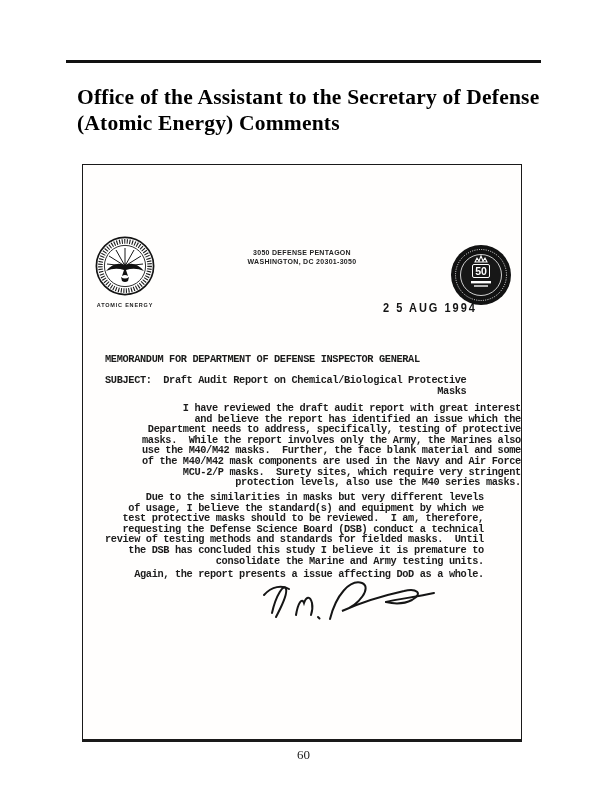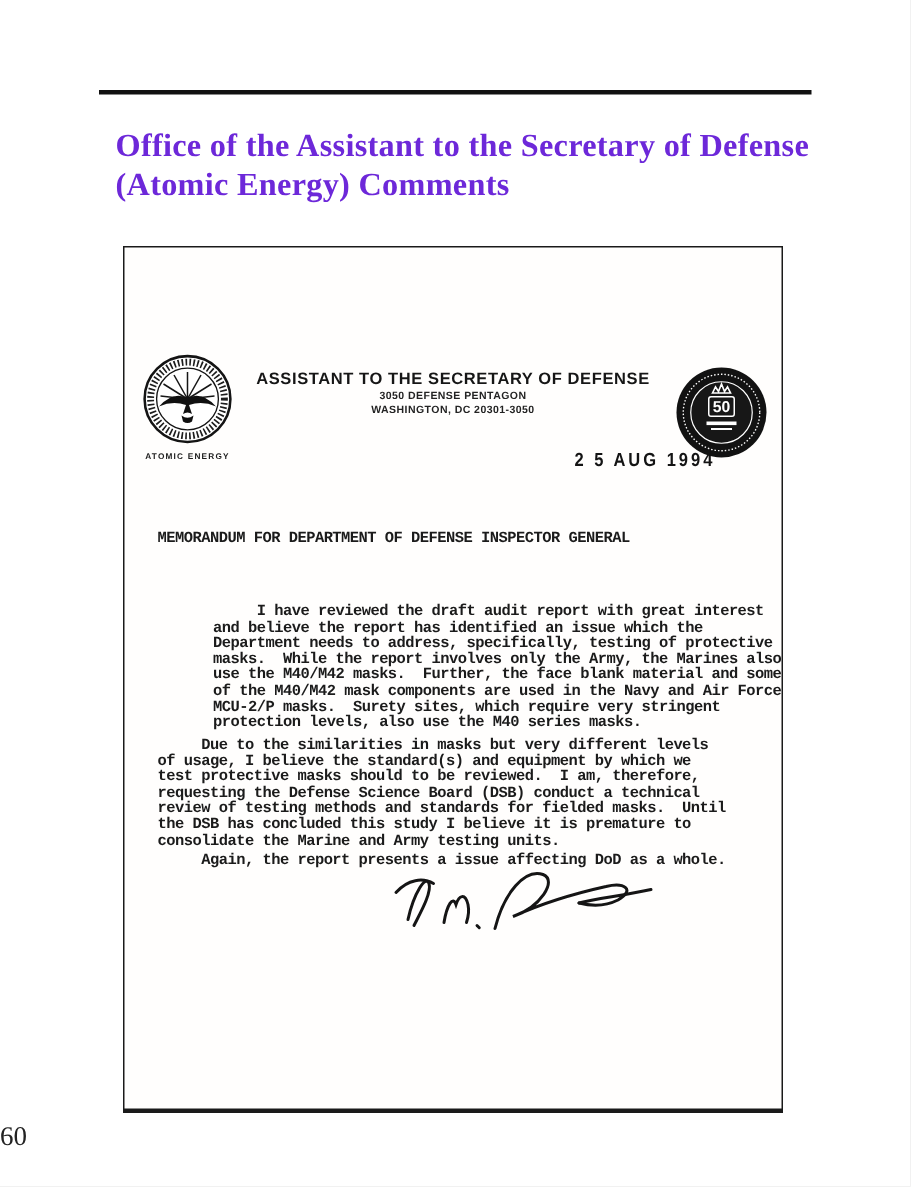--- a/index.html
+++ b/index.html
@@ -5,25 +5,25 @@
   html,body{margin:0;padding:0;background:#e8e8e8;}
   #page{
     position:relative;width:607px;height:791px;background:#ffffff;
     font-family:"Liberation Serif",serif;overflow:hidden;
   }
   
   .top-rule{position:absolute;left:66px;top:60px;width:475px;height:3px;background:#111;}
   .page-title{
     position:absolute;left:77px;top:84px;width:490px;
     font-family:"Liberation Serif",serif;font-weight:bold;font-size:21.5px;line-height:26px;
-    color:#6d28d9;white-space:pre;letter-spacing:0.2px;
+    color:#000000;white-space:pre;letter-spacing:0.2px;
   }
   .page-number{
-    position:absolute;left:0;top:747px;width:100%;
-    font-family:"Liberation Serif",serif;font-size:18px;color:#222;
+    position:absolute;left:0;top:747px;width:100%;text-align:center;
+    font-family:"Liberation Serif",serif;font-size:13px;color:#222;
   }
   
   .letter{
     position:absolute;left:82px;top:164px;width:438px;height:574px;
     background:#fffefd;border:1.6px solid #1a1a1a;border-bottom-width:3px;
   }
   
   .letterhead{position:absolute;left:0;top:82px;width:438px;text-align:center;color:#161616;}
   .lh1{font-family:"Liberation Sans",sans-serif;font-weight:700;font-size:11px;letter-spacing:0.4px;}
   .lh2,.lh3{font-family:"Liberation Sans",sans-serif;font-weight:700;font-size:7px;letter-spacing:0.3px;margin-top:2px;color:#232323;}
@@ -39,20 +39,21 @@
     font-family:"Liberation Sans",sans-serif;font-weight:700;font-size:5.5px;
     letter-spacing:0.8px;color:#1c1c1c;
   }
   .seal-right{position:absolute;left:366px;top:78px;width:64px;height:64px;}
   
   .tw{
     position:absolute;left:22px;
     font-family:"Liberation Mono","DejaVu Sans Mono",monospace;font-weight:700;
     font-size:10.3px;line-height:10.6px;color:#1b1b1b;white-space:pre;
     letter-spacing:-0.35px;
+    text-align:right;
   }
   .memo-line{top:189px;}
   .subject-line{top:210px;}
   .para1{top:238px;margin-left:37px;}
   .para2{top:327px;}
   .para3{top:404px;}
   .sig-block{left:199px;top:453px;}
   .signature-svg{position:absolute;left:175px;top:408px;width:190px;height:52px;}
 </style>
 </head>
@@ -81,21 +82,20 @@
         <line x1="30" y1="30" x2="12" y2="28"></line>
         <line x1="30" y1="30" x2="48" y2="28"></line>
       </g>
 
       <path d="M11,35 Q20,25 29,29 L30,27 L31,29 Q40,25 49,35 Q40,31 31,34 L33,40 Q30,38 27,40 L29,34 Q20,31 11,35 Z" fill="#101010"></path>
       <path d="M26,41 Q30,44 34,41 L33,45 Q30,47 27,45 Z" fill="#101010"></path>
     </svg>
     <div class="seal-left-caption">ATOMIC ENERGY</div>
 
     <div class="letterhead">
-      <div class="lh1">ASSISTANT TO THE SECRETARY OF DEFENSE</div>
       <div class="lh2">3050 DEFENSE PENTAGON</div>
       <div class="lh3">WASHINGTON, DC  20301-3050</div>
     </div>
 
     <div class="date-stamp">2 5 AUG 1994</div>
 
     <svg class="seal-right" viewBox="0 0 64 64">
       <circle cx="32" cy="32" r="30" fill="#121212"></circle>
       <circle cx="32" cy="32" r="25.5" fill="none" stroke="#ffffff" stroke-width="0.9" stroke-dasharray="1 1.3"></circle>
       <circle cx="32" cy="32" r="20.5" fill="#171717" stroke="#ffffff" stroke-width="0.8"></circle>
@@ -103,20 +103,22 @@
       <path d="M26,19 L28,15 L30,18 L32,13 L34,18 L36,15 L38,19 Z" fill="none" stroke="#ffffff" stroke-width="1.1"></path>
 
       <rect x="23.5" y="21.5" width="17" height="13" rx="1.5" fill="none" stroke="#ffffff" stroke-width="1"></rect>
       <text x="32" y="31.8" text-anchor="middle" font-family="Liberation Sans, sans-serif" font-size="10.5" font-weight="bold" fill="#ffffff">50</text>
 
       <rect x="22" y="38" width="20" height="2.4" fill="#ffffff"></rect>
       <path d="M25,43 L39,43" stroke="#ffffff" stroke-width="1.4"></path>
     </svg>
 
     <div class="tw memo-line">MEMORANDUM FOR DEPARTMENT OF DEFENSE INSPECTOR GENERAL</div>
+    <div class="tw subject-line">SUBJECT:  Draft Audit Report on Chemical/Biological Protective
+          Masks</div>
     <div class="tw para1">     I have reviewed the draft audit report with great interest
 and believe the report has identified an issue which the
 Department needs to address, specifically, testing of protective
 masks.  While the report involves only the Army, the Marines also
 use the M40/M42 masks.  Further, the face blank material and some
 of the M40/M42 mask components are used in the Navy and Air Force
 MCU-2/P masks.  Surety sites, which require very stringent
 protection levels, also use the M40 series masks.</div>
     <div class="tw para2">     Due to the similarities in masks but very different levels
 of usage, I believe the standard(s) and equipment by which we

